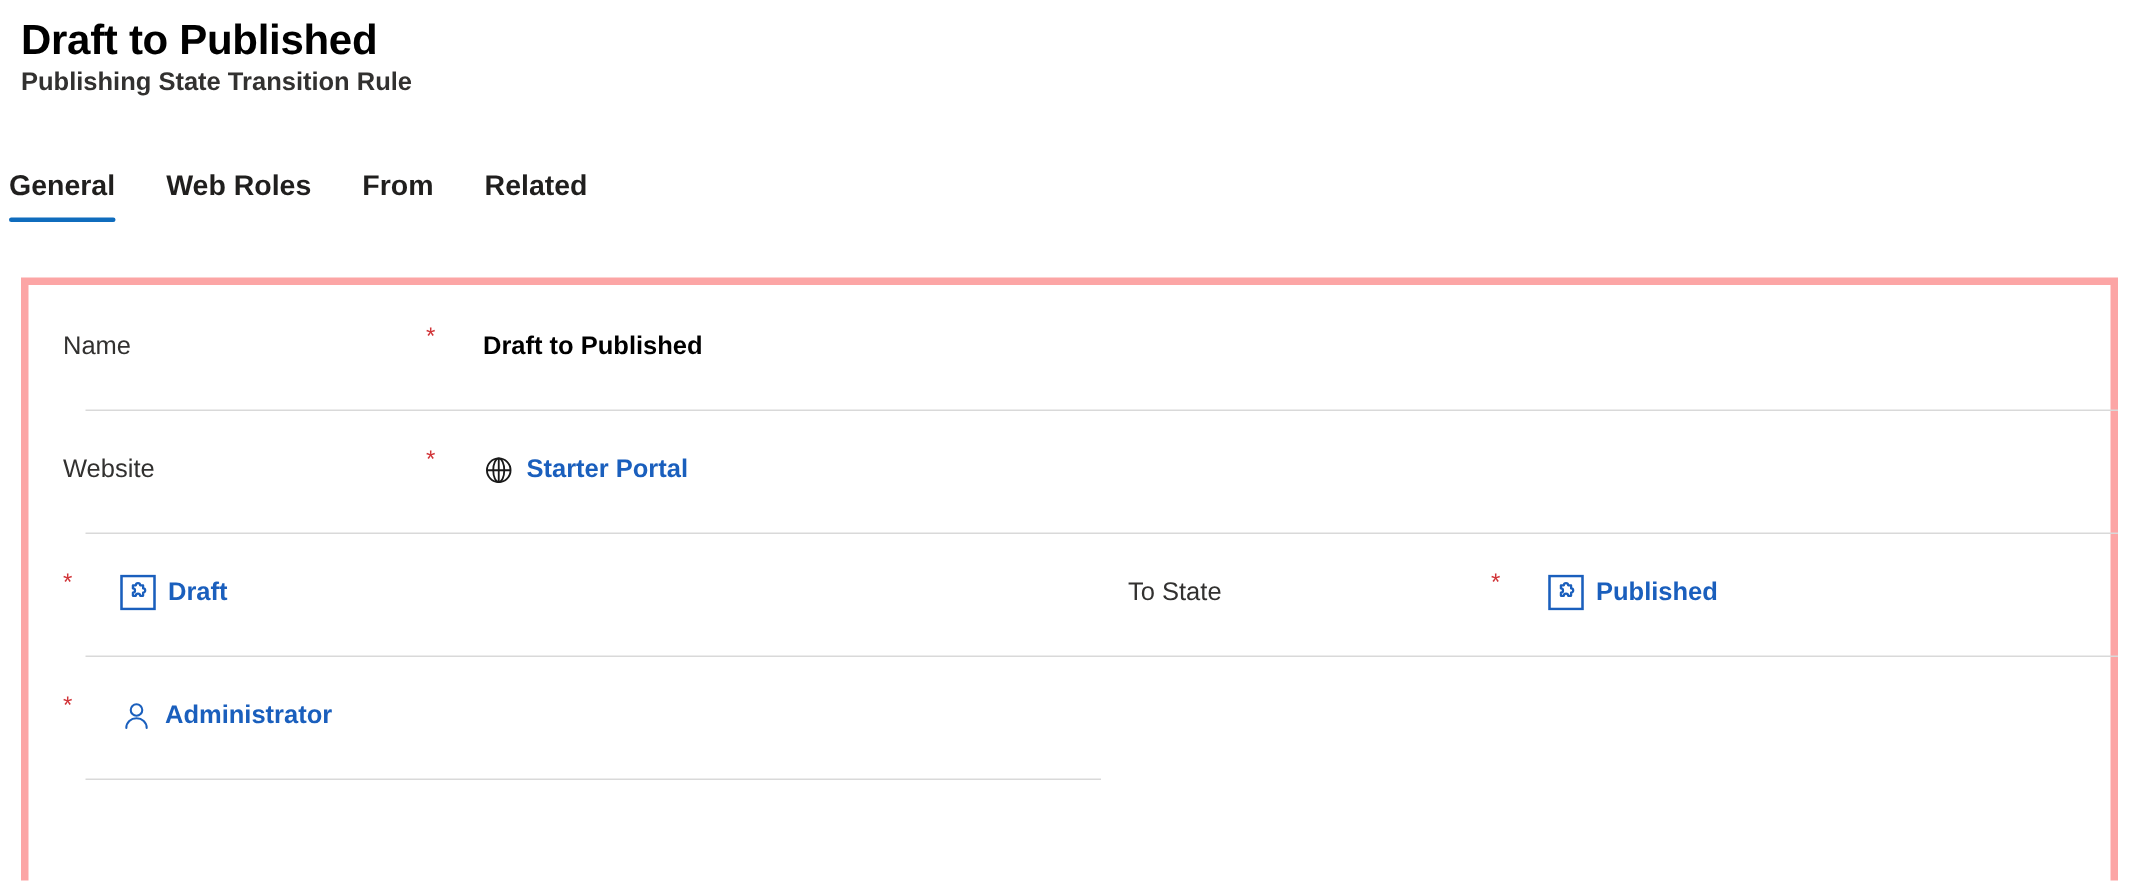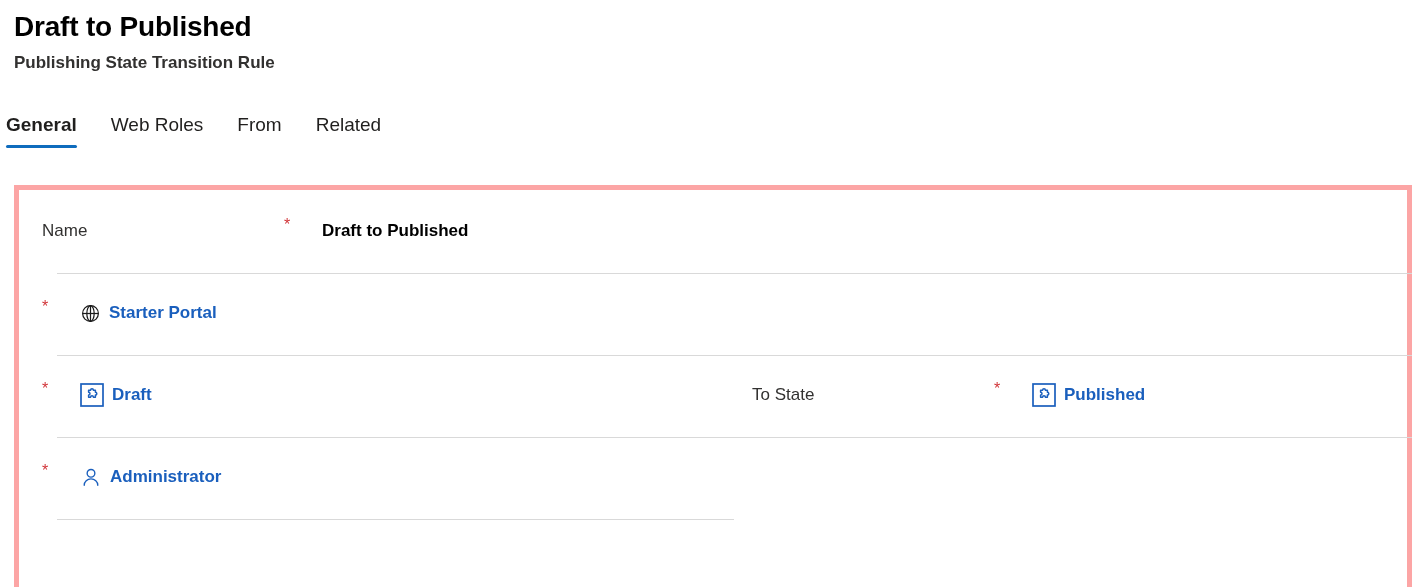--- a/index.html
+++ b/index.html
@@ -28,36 +28,36 @@
     color: #000000;
     line-height: 34px;
     letter-spacing: -0.2px;
     white-space: nowrap;
   }
   .page-subtitle {
     font-size: 17px;
     font-weight: 700;
     color: #323130;
     line-height: 22px;
-    margin-top: 8px;
+    margin-top: 0;
     white-space: nowrap;
   }
 
   
   .tab-strip {
     position: absolute;
     left: 6px;
     top: 112px;
     display: flex;
     align-items: flex-start;
   }
   .tab {
     position: relative;
     font-size: 19px;
-    font-weight: 400;
+    font-weight: 700;
     color: #201f1e;
     line-height: 26px;
     padding: 0 0 10px 0;
     margin-right: 34px;
     white-space: nowrap;
     cursor: pointer;
   }
   .tab:last-child { margin-right: 8px; }
   .tab.active {
     font-weight: 700;
@@ -211,20 +211,21 @@
         <div class="field-label">Name</div>
         <div class="req-star">*</div>
         <div class="field-value">
           <span class="value-text plain">Draft to Published</span>
         </div>
       </div>
     </div>
 
     <div class="form-row">
       <div class="field col-left">
+        <div class="field-label">Website</div>
         <div class="req-star">*</div>
         <div class="field-value">
           <span class="value-icon">
             <svg width="21" height="21" viewBox="0 0 24 24" fill="none" stroke="#1a1a1a" stroke-width="1.4">
               <circle cx="12" cy="12" r="9"></circle>
               <ellipse cx="12" cy="12" rx="4.2" ry="9"></ellipse>
               <line x1="3" y1="12" x2="21" y2="12"></line>
               <line x1="12" y1="3" x2="12" y2="21"></line>
             </svg>
           </span>

